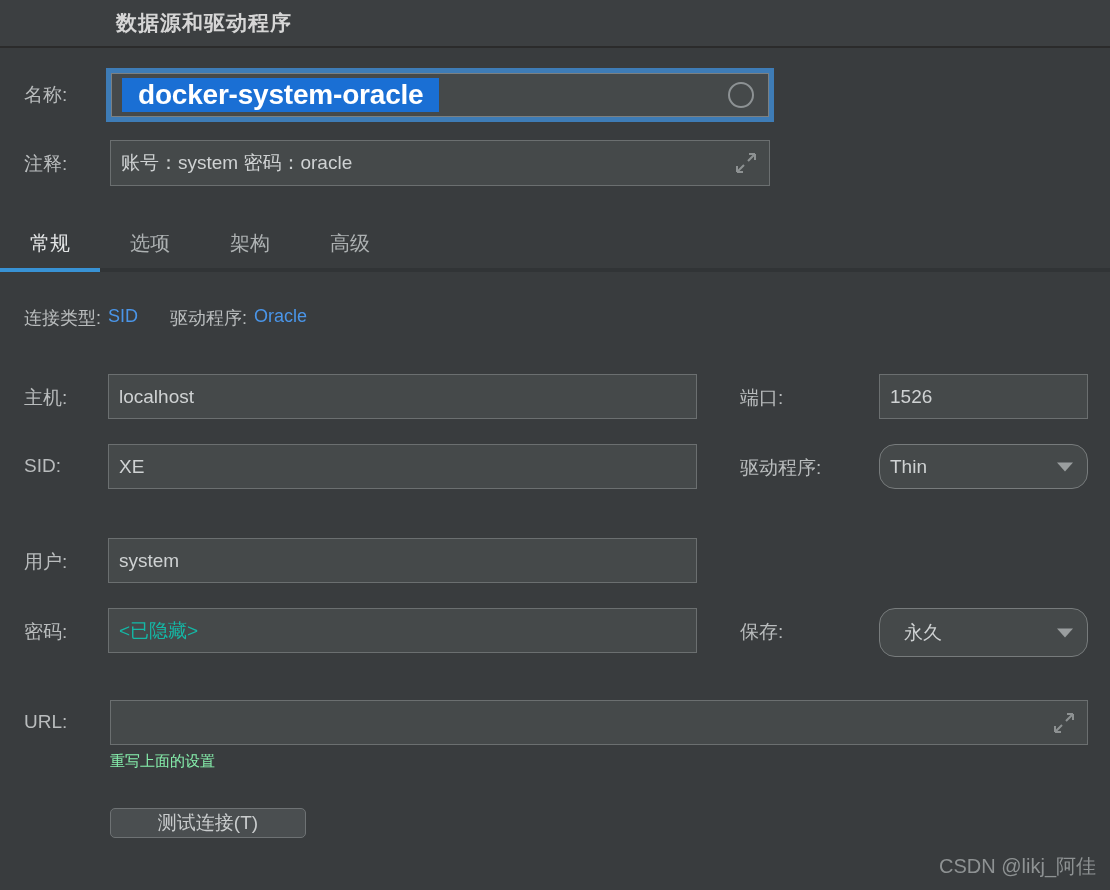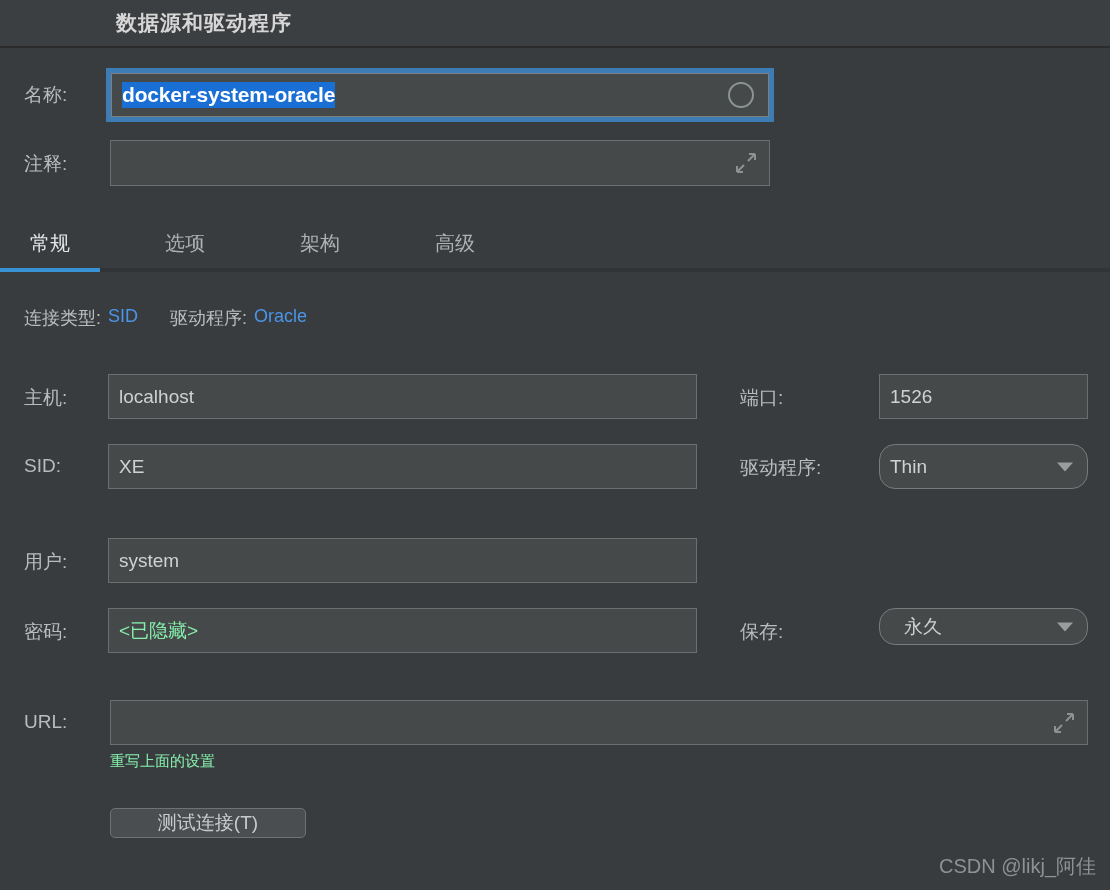--- a/index.html
+++ b/index.html
@@ -52,21 +52,21 @@
     border: 1px solid #6b6f70;
     height: 42px;
     display: flex;
     align-items: center;
     padding: 0 10px;
     font-size: 19px;
     color: #cfd2d3;
     position: relative;
   }
 
-  .placeholder { color: #86efac; }
+  .placeholder { color: #14b8a6; }
 
   
   .focus-wrap {
     position: absolute;
     left: 106px;
     top: 68px;
     width: 668px;
     height: 54px;
     box-sizing: border-box;
     border: 3px solid #3e7cb6;
@@ -75,23 +75,23 @@
   }
   .focus-wrap .field {
     width: 100%;
     height: 100%;
     border: 1px solid #7b8081;
     background: #45494a;
   }
   .sel-text {
     background: #1a6fd4;
     color: #ffffff;
-    font-size: 21px;
+    font-size: 28px;
     font-weight: bold;
-    padding: 1px 0;
+    padding: 1px 16px;
     letter-spacing: -0.2px;
   }
   .circle-icon {
     position: absolute;
     right: 14px;
     top: 50%;
     transform: translateY(-50%);
     width: 26px;
     height: 26px;
     border: 2px solid #8d9294;
@@ -111,21 +111,20 @@
 
   
   .tabs {
     position: absolute;
     left: 0;
     top: 220px;
     width: 1110px;
     height: 56px;
     display: flex;
     align-items: flex-start;
-    gap: 35px;
   }
   .tab {
     font-size: 20px;
     color: #adb1b2;
     padding: 10px 0 0 0;
     margin-right: 0;
     text-align: center;
     cursor: default;
     white-space: nowrap;
   }
@@ -238,20 +237,21 @@
   <div class="field">
     <span class="sel-text">docker-system-oracle</span>
     <span class="circle-icon"></span>
   </div>
 </div>
 
 <div class="row" style="left:24px; top:151px;">
   <span class="lbl">注释:</span>
 </div>
 <div class="field" style="position:absolute; left:110px; top:140px; width:660px; height:46px;">
+  <span>账号：system 密码：oracle</span>
   <span class="expand-icon">
     <svg width="22" height="22" viewBox="0 0 22 22">
       <path d="M20 2 L13 9 M20 2 L20 8 M20 2 L14 2" stroke="#9a9e9f" stroke-width="2" fill="none"></path>
       <path d="M2 20 L9 13 M2 20 L2 14 M2 20 L8 20" stroke="#9a9e9f" stroke-width="2" fill="none"></path>
     </svg>
   </span>
 </div>
 
 <div class="tabs">
   <div class="tab active" style="width:100px;">常规</div>
@@ -312,21 +312,21 @@
 <div class="row" style="left:24px; top:619px;">
   <span class="lbl">密码:</span>
 </div>
 <div class="field" style="position:absolute; left:108px; top:608px; width:589px; height:45px;">
   <span class="placeholder">&lt;已隐藏&gt;</span>
 </div>
 
 <div class="row" style="left:740px; top:619px;">
   <span class="lbl">保存:</span>
 </div>
-<div class="dropdown" style="position:absolute; left:879px; top:608px; width:209px; height:37px;padding-left:24px;">
+<div class="dropdown" style="position:absolute; left:879px; top:608px; width:209px; height:49px;padding-left:24px;">
   <span>永久</span>
   <span class="caret"></span>
 </div>
 
 <div class="row" style="left:24px; top:711px;">
   <span class="lbl">URL:</span>
 </div>
 <div class="field" style="position:absolute; left:110px; top:700px; width:978px; height:45px;">
   <span class="expand-icon">
     <svg width="22" height="22" viewBox="0 0 22 22">

